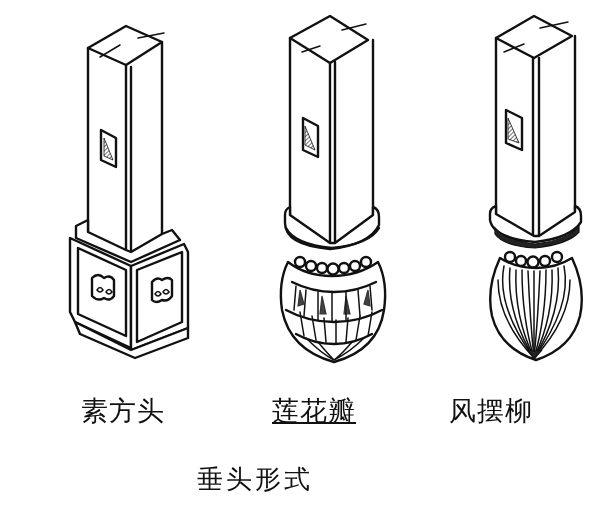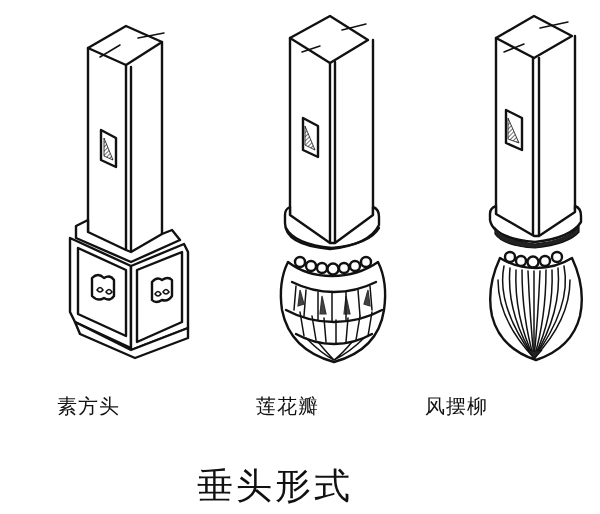--- a/index.html
+++ b/index.html
@@ -1,19 +1,19 @@
 <!DOCTYPE html>
 <html><head>
 <meta charset="utf-8">
 <style>
   html, body { margin: 0; padding: 0; background: #ffffff; }
   body { width: 600px; height: 514px; position: relative; overflow: hidden; font-family: "DejaVu Sans", sans-serif; }
   .fig { position: absolute; left: 0; top: 0; width: 600px; height: 514px; }
-  .label { position: absolute; font-size: 20px; color: #111; letter-spacing: 1px; white-space: nowrap; font-family: "DejaVu Serif", serif; }
-  .caption { position: absolute; font-size: 36px; color: #111; letter-spacing: 3px; white-space: nowrap; font-family: "DejaVu Serif", serif; }
+  .label { position: absolute; font-size: 27px; color: #111; letter-spacing: 1px; white-space: nowrap; font-family: "DejaVu Serif", serif; margin-left: 24px; }
+  .caption { position: absolute; font-size: 26px; color: #111; letter-spacing: 3px; white-space: nowrap; font-family: "DejaVu Serif", serif; }
   svg .ln { fill: none; stroke: #111; stroke-width: 2.4; stroke-linejoin: round; stroke-linecap: round; }
   svg .thin { fill: none; stroke: #111; stroke-width: 1.5; stroke-linecap: round; }
   svg .wf { fill: #fff; stroke: #111; stroke-width: 2.4; stroke-linejoin: round; }
   svg .dark { fill: #222; stroke: #111; stroke-width: 1.2; }
 </style>
 </head>
 <body>
 
 <svg class="fig" viewBox="0 0 600 514">
   <defs>
@@ -122,15 +122,15 @@
       <path d="M558,268 q4,44 -24,90"></path>
       <path d="M564,266 q8,40 -30,92"></path>
       <path d="M498,280 q0,40 36,78"></path>
       <path d="M570,280 q0,40 -36,78"></path>
     </g>
     <path class="dark" d="M528,350 q6,8 6,10 q2,-4 8,-10 q-6,2 -14,0 z"></path>
   </g>
 </svg>
 
 <div class="label" style="left:57px; top:393px;">素方头</div>
-<div class="label" style="left:256px; top:393px;">莲花瓣</div>
+<div class="label" style="left:248px; top:393px;text-decoration:underline;">莲花瓣</div>
 <div class="label" style="left:425px; top:393px;">风摆柳</div>
 <div class="caption" style="left:197px; top:462px;">垂头形式</div>
 
 </body></html>

